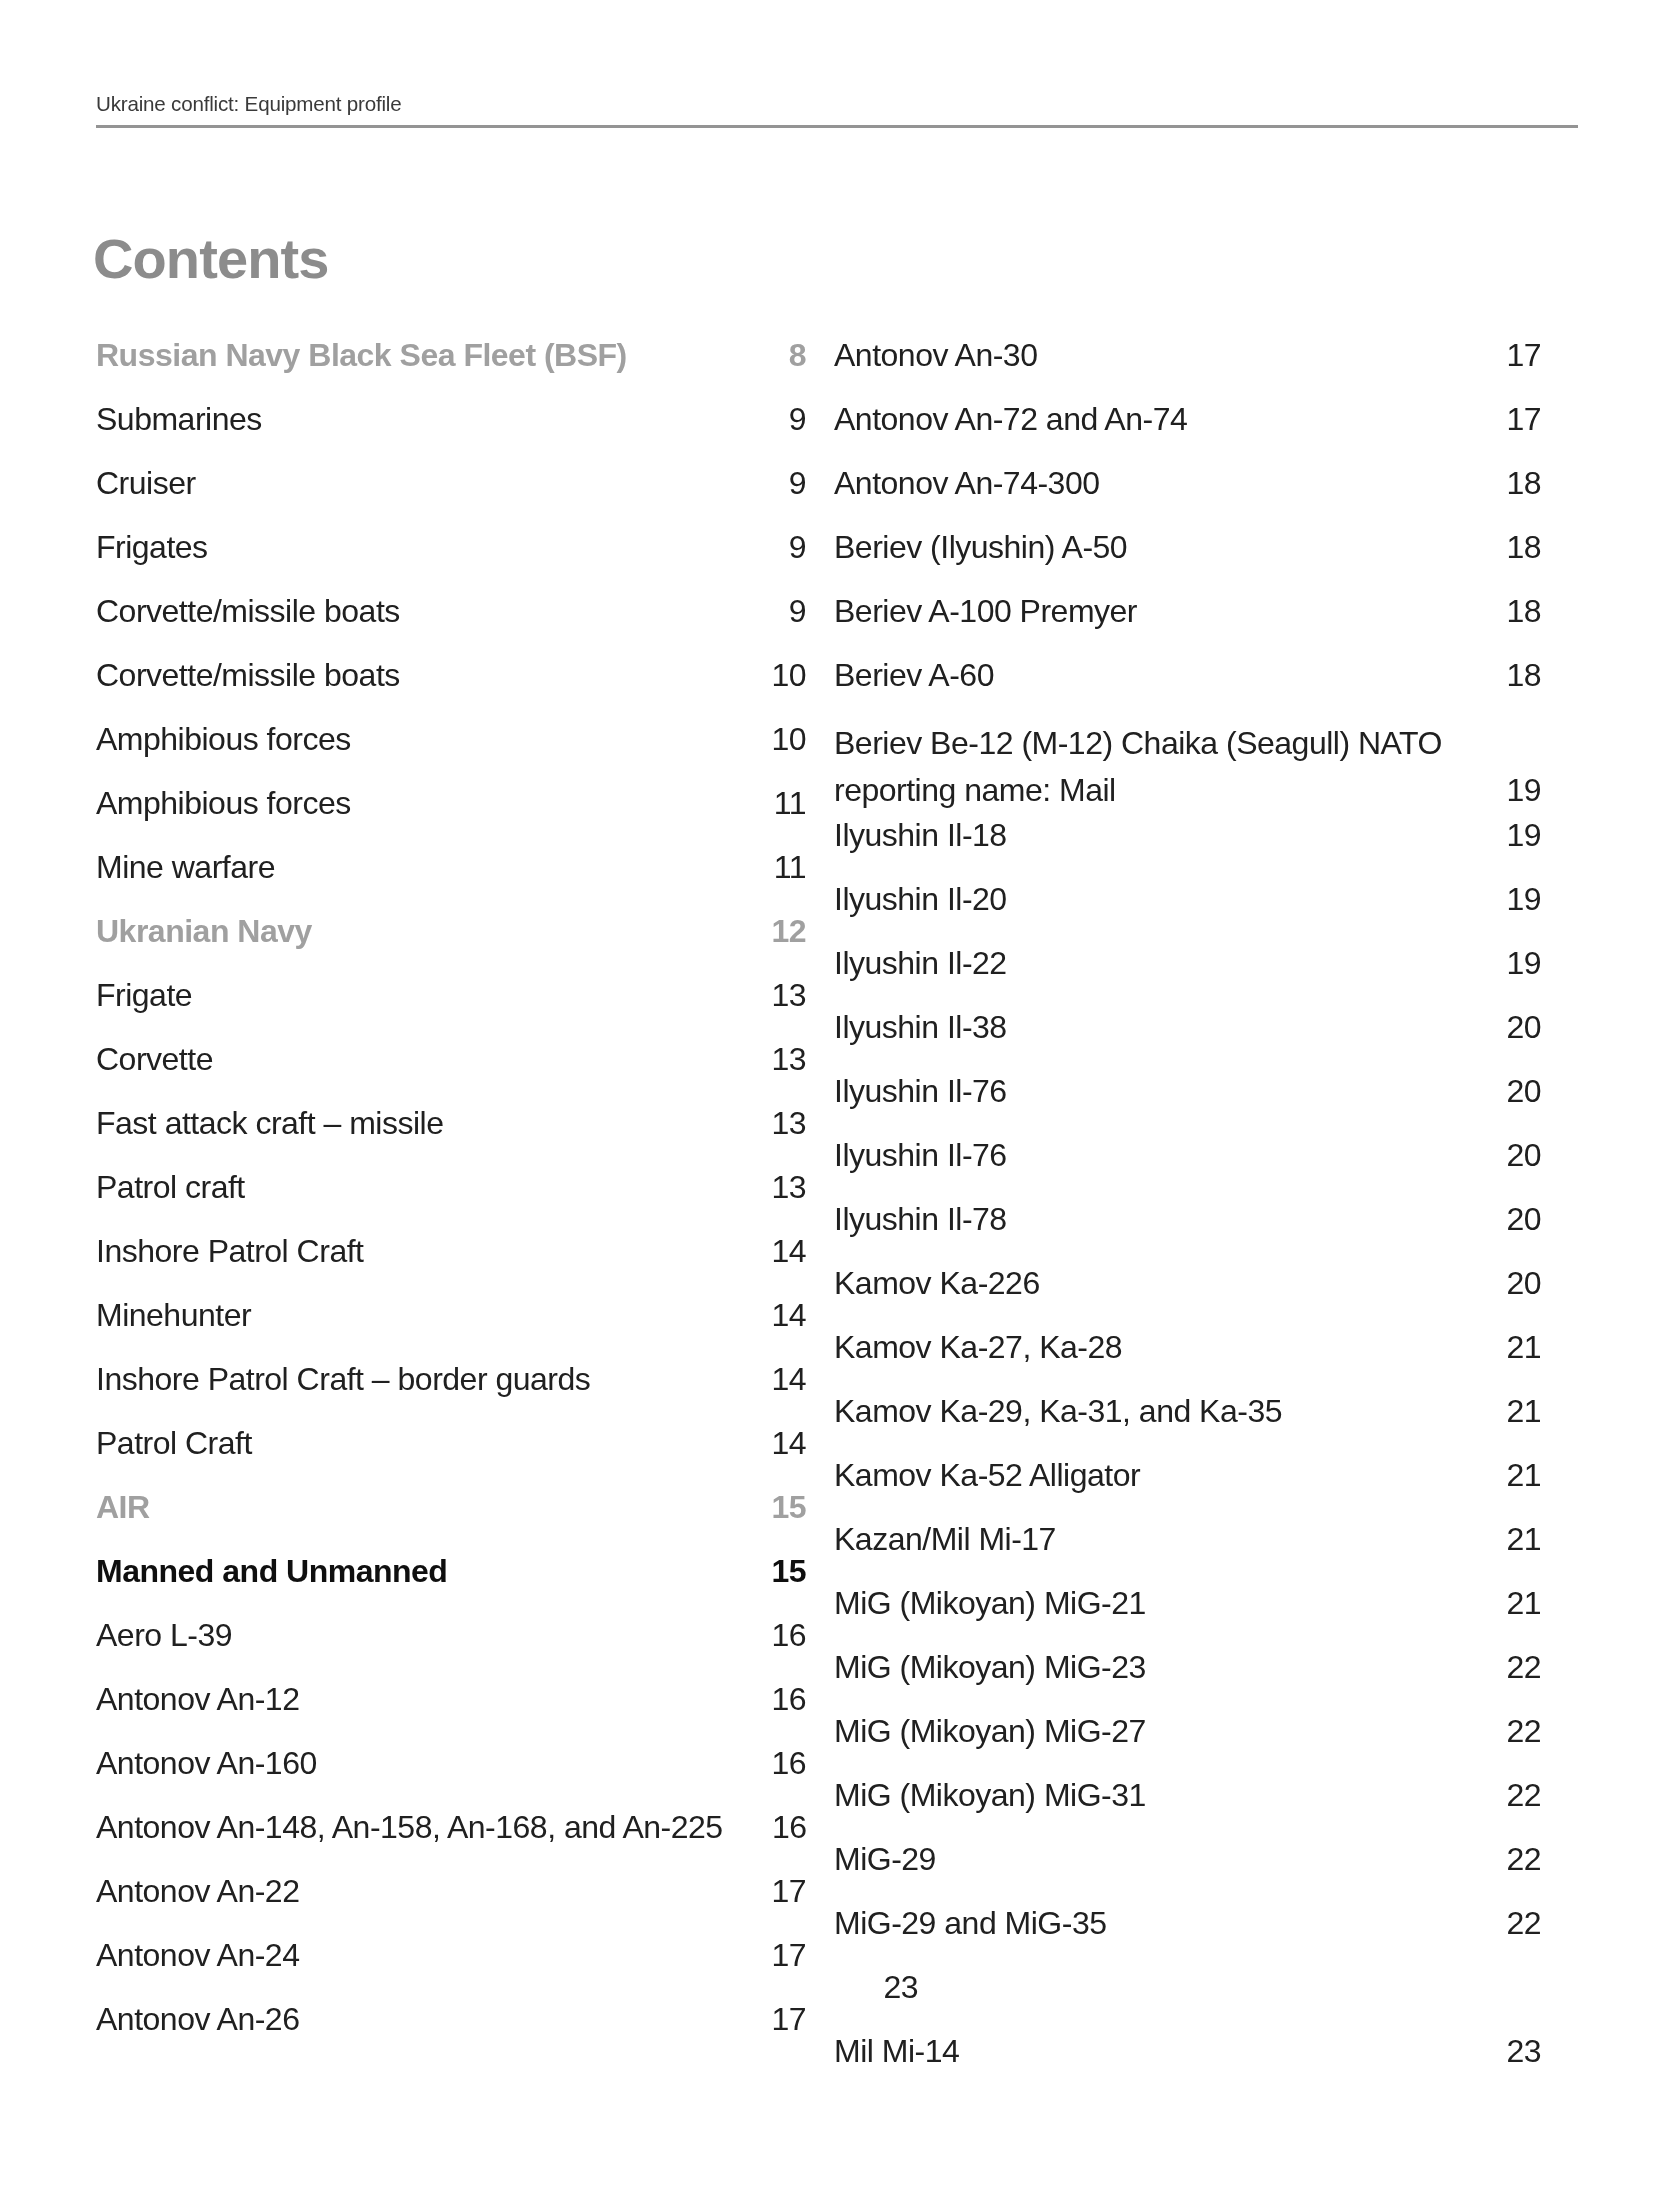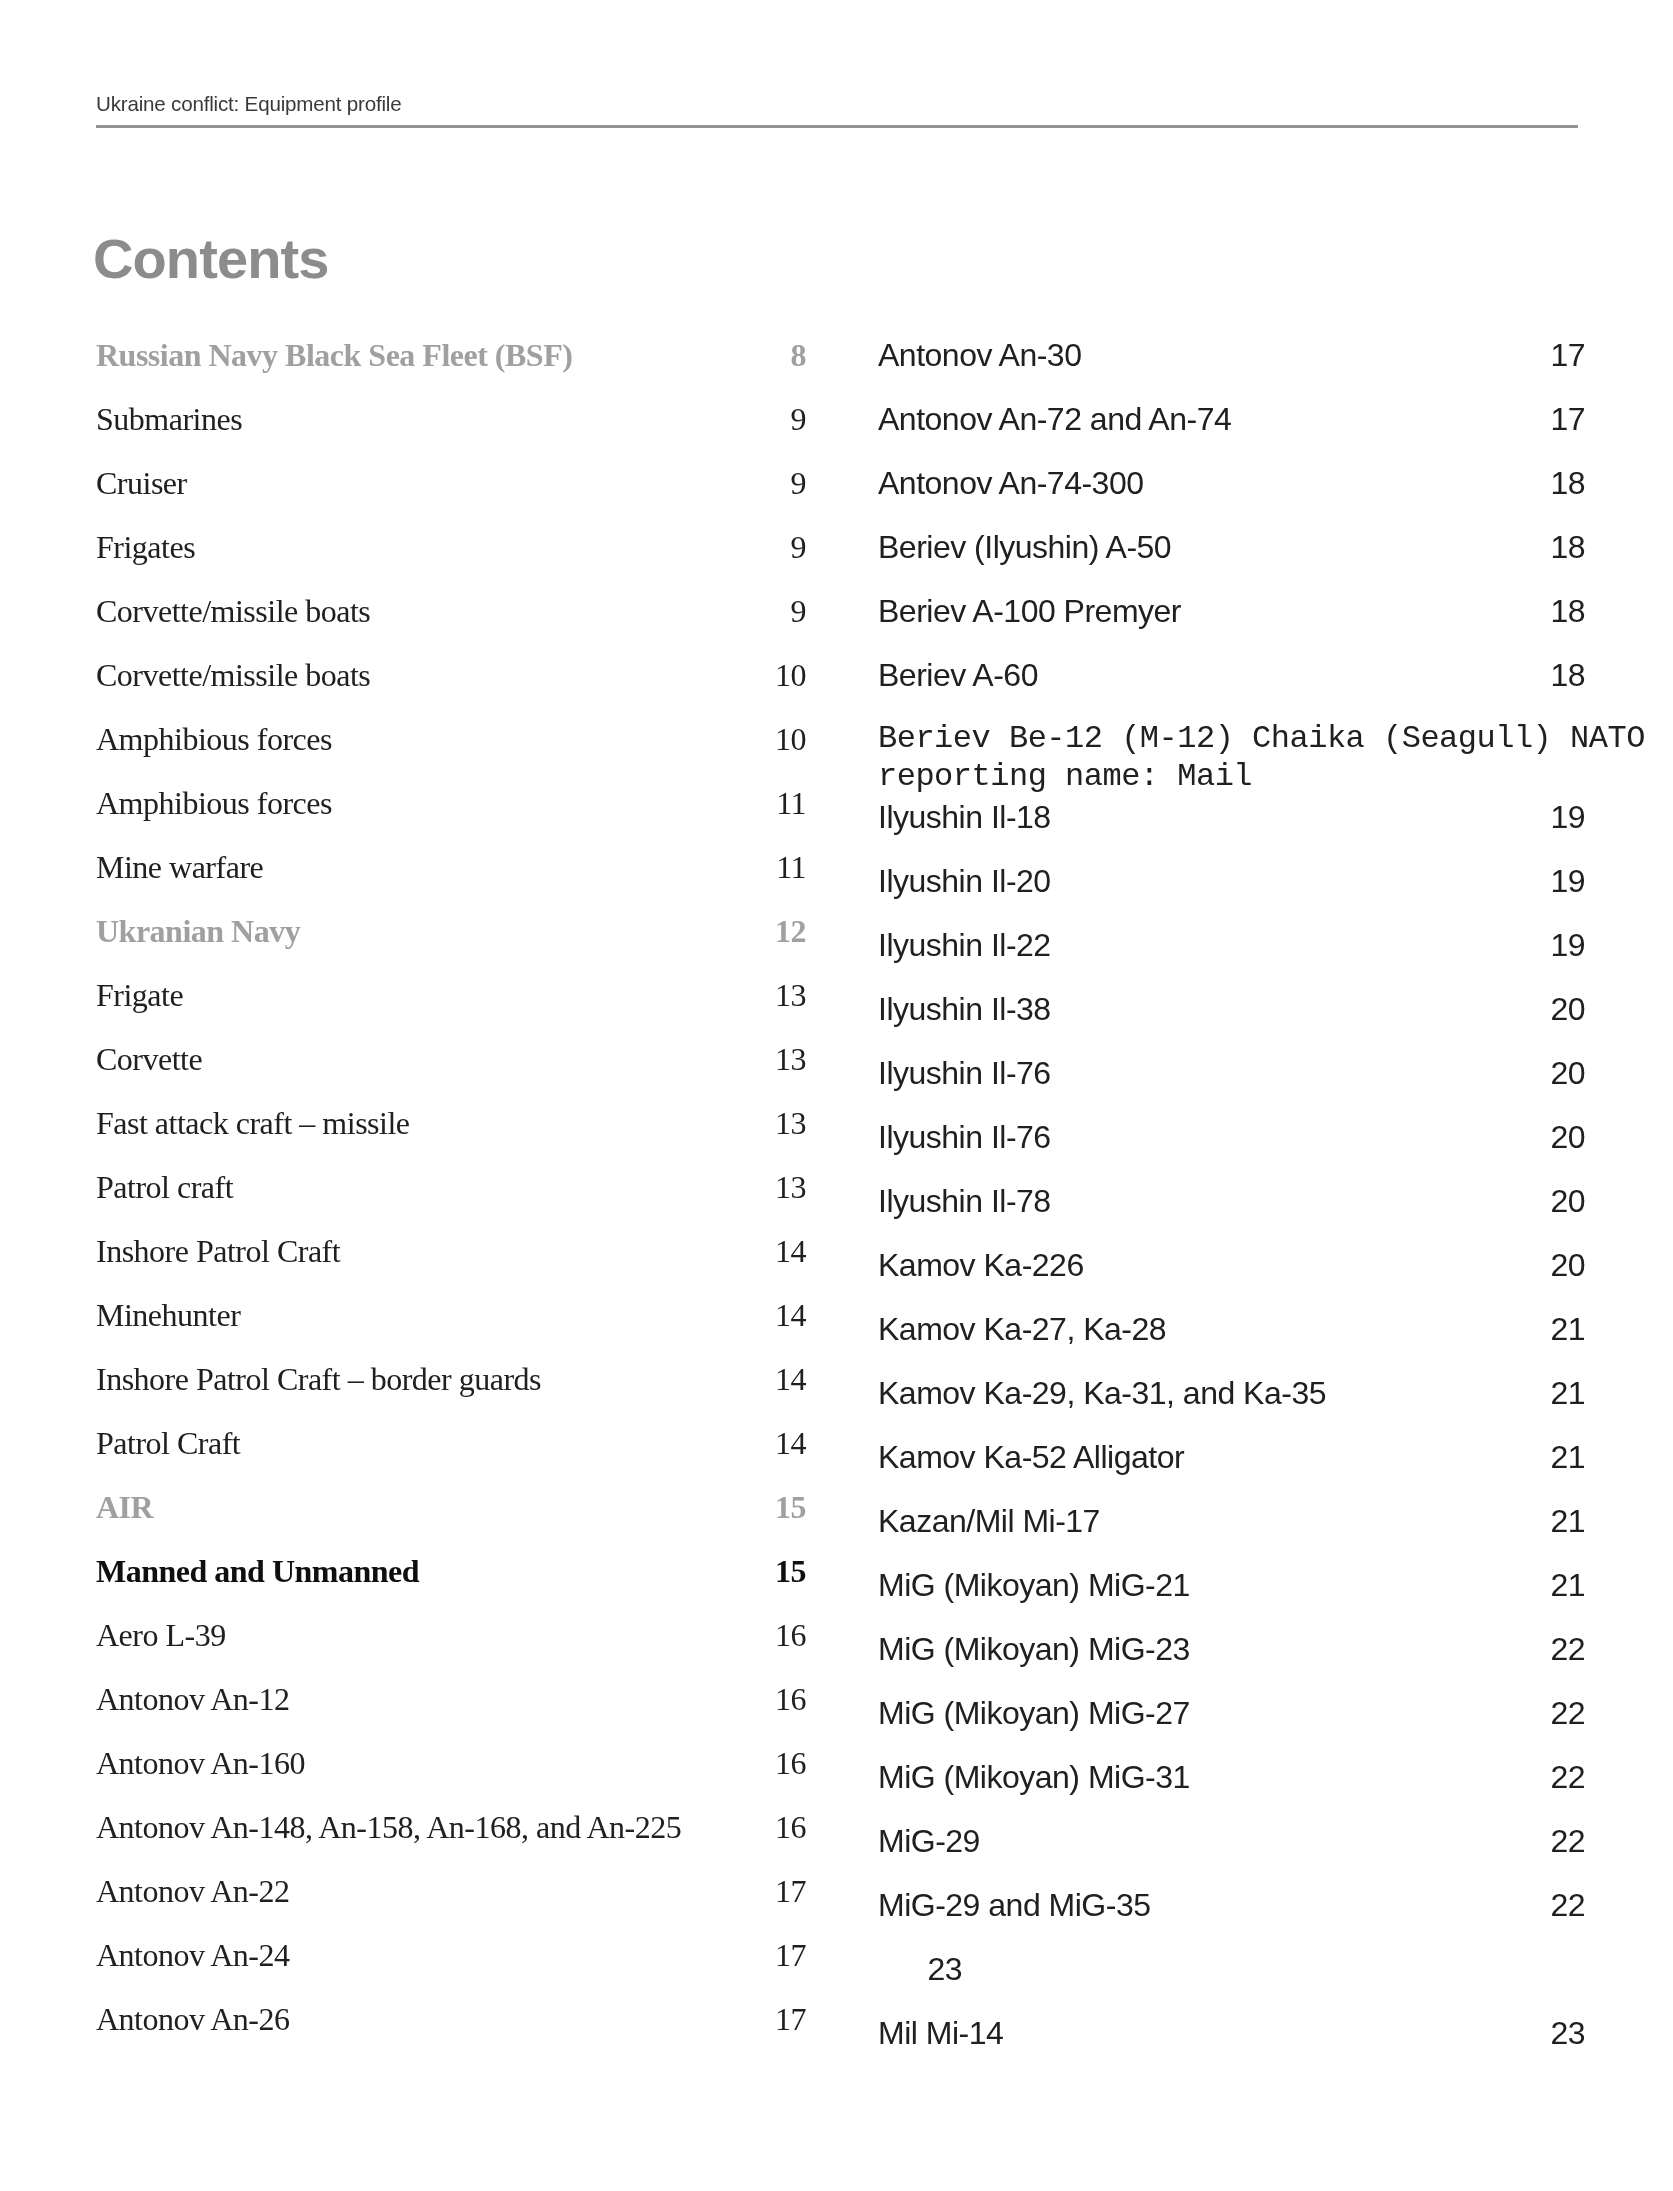--- a/index.html
+++ b/index.html
@@ -24,32 +24,32 @@
     position:absolute; left:93px; top:230px; margin:0;
     font-size:56px; line-height:58px; font-weight:bold;
     color:#8c8c8c; letter-spacing:-0.9px;
   }
   .toc {
     position:absolute; left:96px; top:323px;
     width:1490px;
     display:flex;
   }
   .toc-col { display:flex; flex-direction:column; }
-  .toc-col.left  { width:710px; margin-right:72px;font-family:Liberation Serif, serif; }
+  .toc-col.left  { width:710px; margin-right:28px; }
   .toc-col.right { width:707px; }
   .toc-row {
     display:flex; justify-content:space-between; align-items:flex-end;
     font-size:32px; color:#202020; letter-spacing:-0.5px;
   }
   .toc-row .label { line-height:64px; white-space:pre; }
   .toc-row .num   { line-height:64px; width:84px; text-align:right; flex-shrink:0; }
   .toc-row.section-gray  { color:#a0a0a0; font-weight:bold; }
   .toc-row.section-black { color:#0f0f0f; font-weight:bold; }
   .toc-row.double { padding-top:13px; margin-bottom:-11.2px; }
-  .toc-row.double .label, .toc-row.double .num { line-height:38px;font-family:Liberation Mono, monospace; }
+  .toc-row.double .label, .toc-row.double .num { line-height:47px; }
 </style>
 </head>
 <body>
 
 <div>
   <div class="running-header">Ukraine conflict: Equipment profile</div>
 
   <div class="header-rule"></div>
 
   <h1 class="page-title">Contents</h1>

